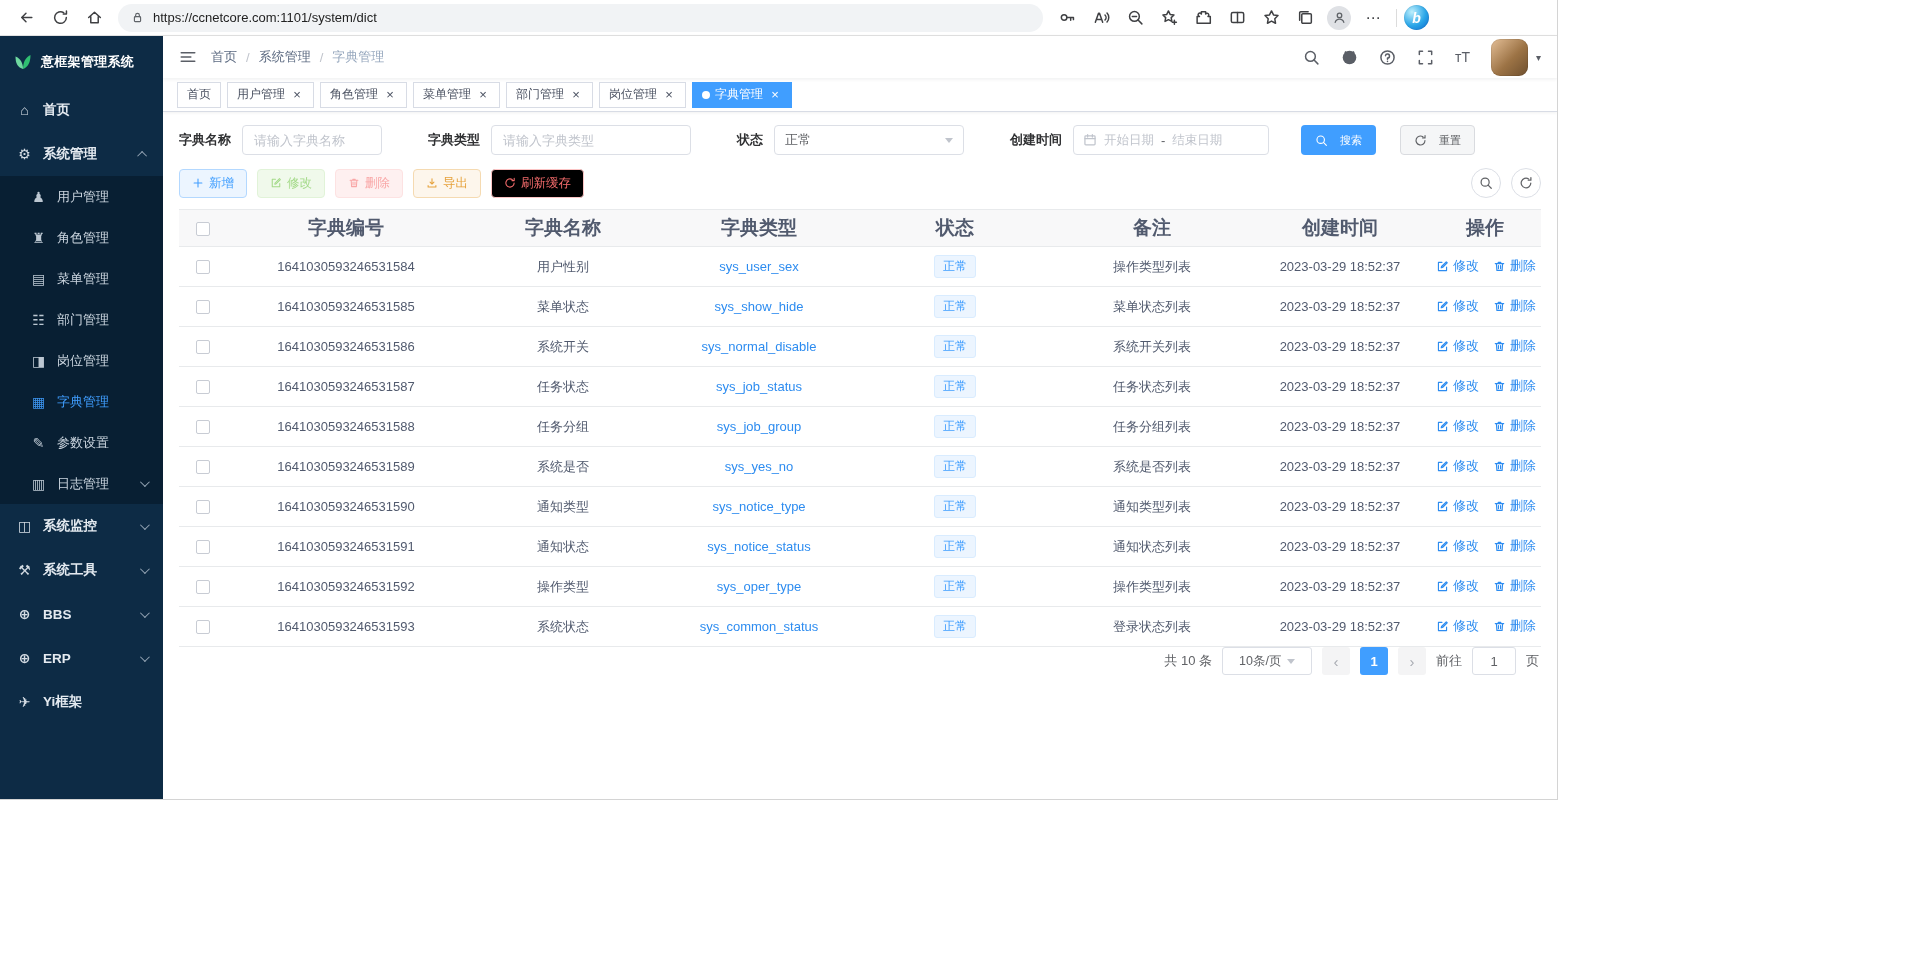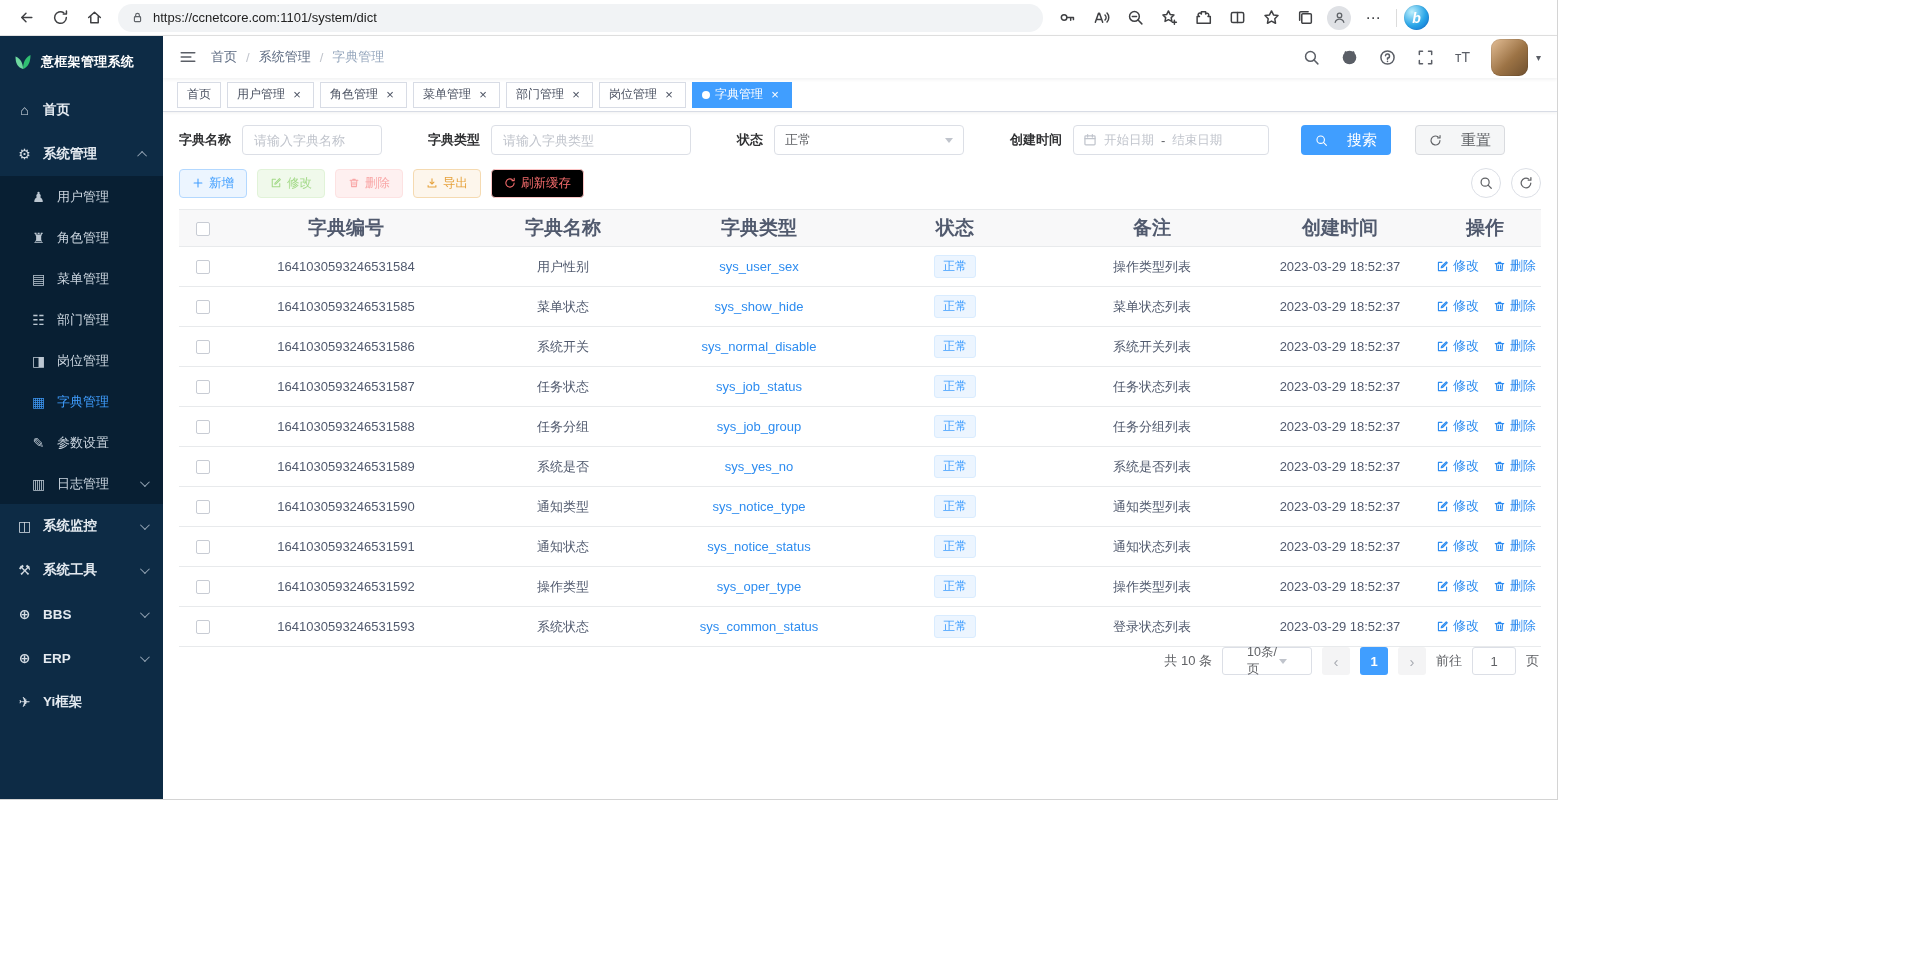--- a/index.html
+++ b/index.html
@@ -60,21 +60,21 @@
   .inp{height:30px;border:1px solid #dcdfe6;border-radius:4px;padding:0 11px;font-size:13px;color:#606266;outline:none;background:#fff}
   .inp::placeholder{color:#c0c4cc}
   .inp.w160{width:140px}.inp.w200{width:200px}
   .selectbox{width:190px;height:30px;border:1px solid #dcdfe6;border-radius:4px;display:flex;align-items:center;justify-content:space-between;padding:0 10px;color:#606266;cursor:pointer;background:#fff}
   .sel-arrow{width:0;height:0;border-left:4px solid transparent;border-right:4px solid transparent;border-top:5px solid #c0c4cc}
   .daterange{width:196px;height:30px;border:1px solid #dcdfe6;border-radius:4px;display:flex;align-items:center;gap:7px;padding:0 9px;background:#fff;cursor:pointer}
   .daterange .dicon{display:flex;color:#c0c4cc}
   .daterange .dicon svg{width:14px;height:14px}
   .ph{color:#c0c4cc;font-size:12.5px;white-space:nowrap}
   .dsep{color:#606266}
-  .btn{height:30px;border-radius:4px;padding:0 13px;font-size:15px;display:inline-flex;align-items:center;gap:19px;border:1px solid transparent;cursor:pointer;white-space:nowrap}
+  .btn{height:30px;border-radius:4px;padding:0 13px;font-size:11px;display:inline-flex;align-items:center;gap:12px;border:1px solid transparent;cursor:pointer;white-space:nowrap}
   .btn svg{width:13px;height:13px}
   .btn.primary{background:#409eff;color:#fff;margin-left:32px}
   .btn.plain{background:#f5f6f7;border-color:#d9dbdf;color:#606266;margin-left:24px}
   .toolbar{display:flex;align-items:center;gap:10px;margin-bottom:11px}
   .tbtn{height:29px;padding:0 12px;border-radius:4px;font-size:12.5px;display:inline-flex;align-items:center;gap:5px;border:1px solid;cursor:pointer;background:#fff;white-space:nowrap}
   .tbtn svg{width:12px;height:12px}
   .tbtn.add{background:#ecf5ff;border-color:#b3d8ff;color:#409eff}
   .tbtn.edit{background:#f0f9eb;border-color:#e1f3d8;color:#a4da89;cursor:not-allowed}
   .tbtn.del{background:#fef0f0;border-color:#fde2e2;color:#f9a7a7;cursor:not-allowed}
   .tbtn.export{background:#fdf6ec;border-color:#f5dab1;color:#e6a23c}
@@ -87,21 +87,21 @@
   thead th{background:#f8f8f9;height:37px;font-size:19px;color:#515a6e;font-weight:700;border-bottom:1px solid #e8eaec;border-top:1px solid #e8eaec;text-align:center;cursor:pointer}
   tbody td{height:40px;border-bottom:1px solid #e8eaec;text-align:center;font-size:13px;color:#515a6e;white-space:nowrap;overflow:hidden}
   .cb{width:14px;height:14px;border:1px solid #c8ccd4;border-radius:2px;background:#fff;display:inline-block;vertical-align:middle;cursor:pointer}
   .link{color:#2d8cf0;cursor:pointer;text-decoration:none}
   .tag-normal{display:inline-block;padding:2px 8px;background:#ecf5ff;border:1px solid #d9ecff;color:#409eff;font-size:12px;border-radius:3px;line-height:1.4}
   .op{color:#2d8cf0;display:inline-flex;align-items:center;gap:4px;cursor:pointer;margin:0 7px;font-size:13px}
   .op i{display:inline-flex;font-style:normal}
   .op svg{width:13px;height:13px}
   
   .pagination{display:flex;justify-content:flex-end;align-items:center;gap:10px;font-size:13px;color:#606266;padding-right:2px}
-  .psel{width:90px;height:28px;border:1px solid #dcdfe6;border-radius:3px;display:flex;align-items:center;justify-content:space-between;padding:0 24px;font-size:12.5px;cursor:pointer;background:#fff}
+  .psel{width:90px;height:28px;border:1px solid #dcdfe6;border-radius:3px;display:flex;align-items:center;justify-content:space-between;padding:0 16px;font-size:12.5px;cursor:pointer;background:#fff}
   .pbtn{min-width:28px;height:28px;background:#f4f4f5;border-radius:3px;display:flex;align-items:center;justify-content:center;color:#a8abb2;font-size:15px;cursor:pointer}
   .pcur{min-width:28px;height:28px;background:#409eff;border-radius:3px;display:flex;align-items:center;justify-content:center;color:#fff;font-weight:600;cursor:pointer}
   .pgoto-input{width:44px;height:28px;border:1px solid #dcdfe6;border-radius:3px;text-align:center;font-size:13px;color:#606266;outline:none}
   i[data-icon]{display:inline-flex;font-style:normal}
 </style>
 </head>
 <body>
 
 <div class="window">
 

